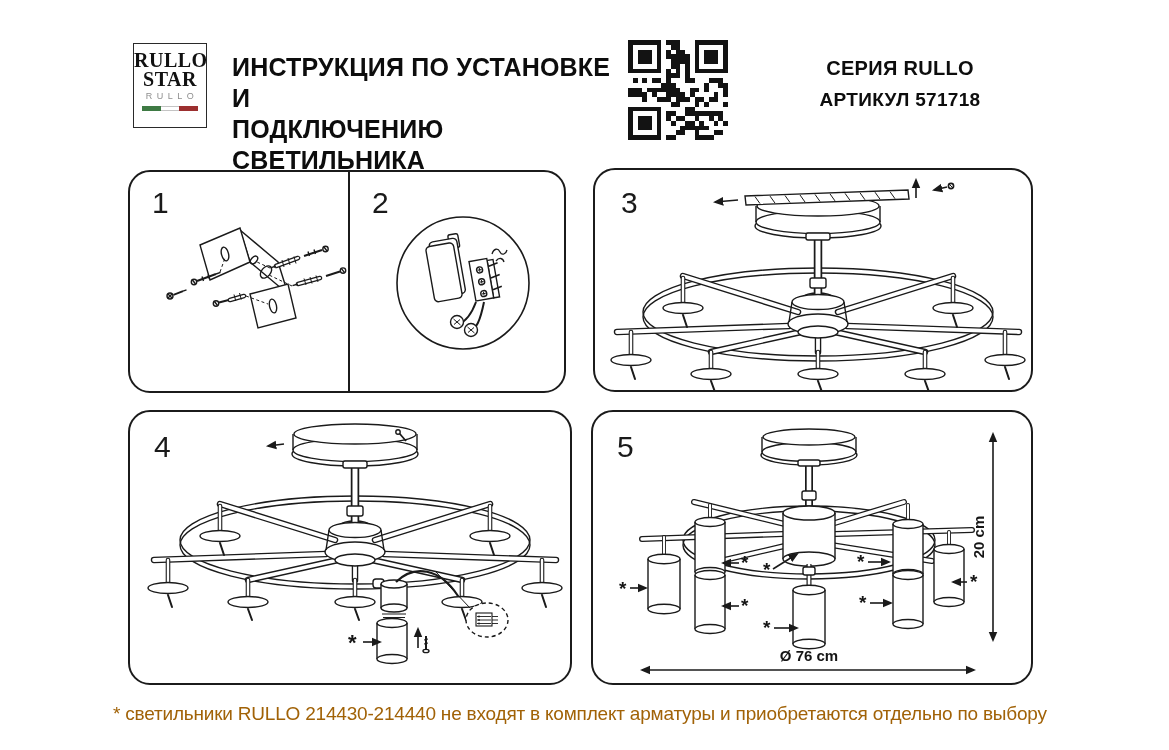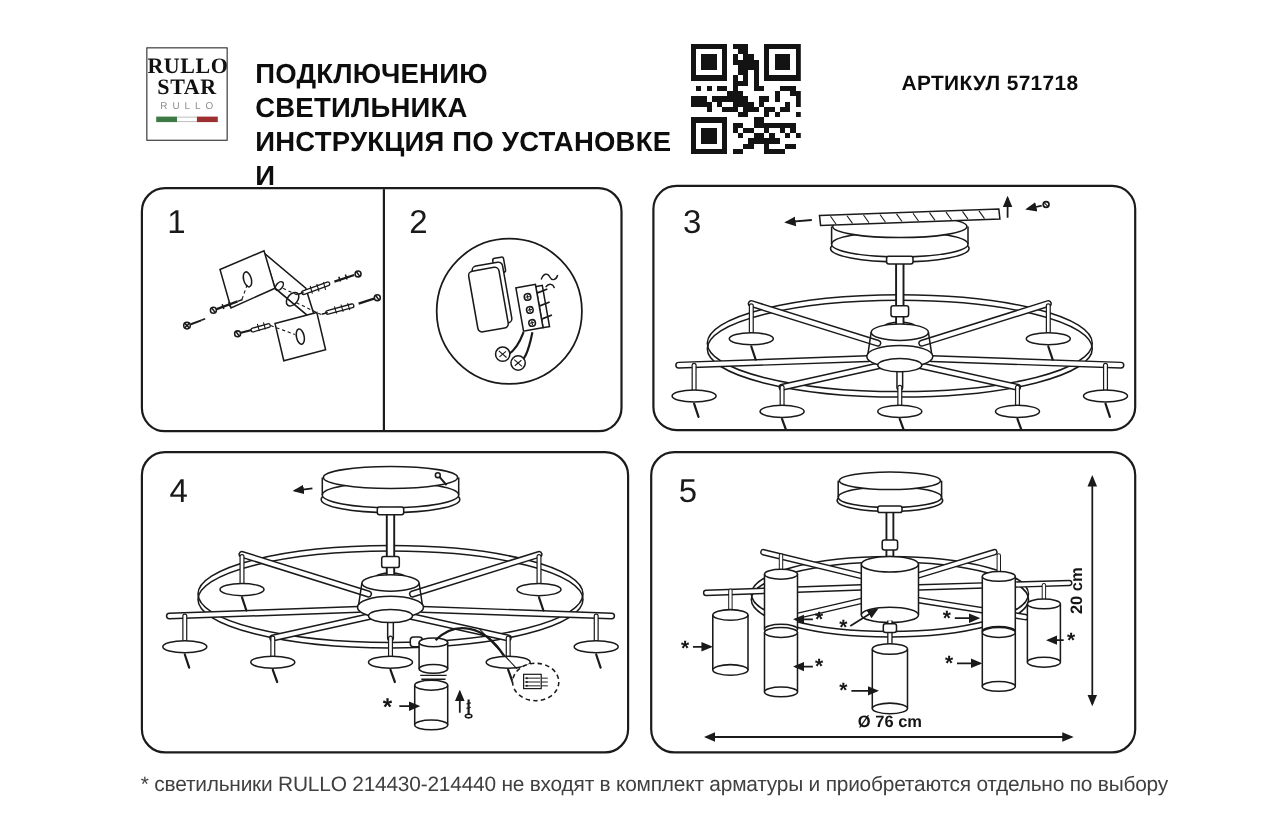--- a/index.html
+++ b/index.html
@@ -26,22 +26,22 @@
   .panel{position:absolute;border:2px solid #1b1b1b;border-radius:22px;background:#fff;box-sizing:border-box;}
   #panel12{left:128px;top:170px;width:438px;height:223px;}
   #panel3{left:593px;top:168px;width:440px;height:224px;}
   #panel4{left:128px;top:410px;width:444px;height:275px;}
   #panel5{left:591px;top:410px;width:442px;height:275px;}
   .divider{position:absolute;left:218px;top:0;bottom:0;width:2px;background:#1b1b1b;}
   .step-num{position:absolute;font-size:30px;color:#1a1a1a;z-index:3;}
   .art{position:absolute;left:0;top:0;width:100%;height:100%;}
   .half{position:absolute;top:0;bottom:0;}
   
-  .footnote{position:absolute;left:128px;top:703px;width:950px;font-size:19px;
-            color:#404040;letter-spacing:-.2px;}
+  .footnote{position:absolute;left:113px;top:703px;width:950px;font-size:19px;
+            color:#a16207;letter-spacing:-.2px;}
 </style>
 </head>
 <body>
 
 <svg width="0" height="0" style="position:absolute" aria-hidden="true">
   <defs>
     <marker id="arr" viewBox="0 0 10 10" refX="8" refY="5" markerWidth="6.5" markerHeight="6.5" orient="auto-start-reverse">
       <path d="M0,0.8 L10,5 L0,9.2 z" fill="#1a1a1a"></path>
     </marker>
     <g id="frame" stroke="#1a1a1a" fill="none" stroke-width="1.4">
@@ -127,29 +127,30 @@
     <div class="logo-word">STAR</div>
     <div class="logo-group">RULLO</div>
     <div class="logo-flag">
       <span class="flag-green"></span>
       <span class="flag-white"></span>
       <span class="flag-red"></span>
     </div>
   </div>
 
   <div class="title-block">
+    <div>ИНСТРУКЦИЯ ПО УСТАНОВКЕ И</div>
     <div>ПОДКЛЮЧЕНИЮ СВЕТИЛЬНИКА</div>
-    <div>ИНСТРУКЦИЯ ПО УСТАНОВКЕ И</div>
   </div>
 
   <svg id="qr-svg" class="qr" viewBox="0 0 100 100" shape-rendering="crispEdges">
       <path d="M0.00 0.00h4.76v4.76h-4.76zM4.76 0.00h4.76v4.76h-4.76zM9.52 0.00h4.76v4.76h-4.76zM14.29 0.00h4.76v4.76h-4.76zM19.05 0.00h4.76v4.76h-4.76zM23.81 0.00h4.76v4.76h-4.76zM28.57 0.00h4.76v4.76h-4.76zM38.10 0.00h4.76v4.76h-4.76zM42.86 0.00h4.76v4.76h-4.76zM47.62 0.00h4.76v4.76h-4.76zM66.67 0.00h4.76v4.76h-4.76zM71.43 0.00h4.76v4.76h-4.76zM76.19 0.00h4.76v4.76h-4.76zM80.95 0.00h4.76v4.76h-4.76zM85.71 0.00h4.76v4.76h-4.76zM90.48 0.00h4.76v4.76h-4.76zM95.24 0.00h4.76v4.76h-4.76zM0.00 4.76h4.76v4.76h-4.76zM28.57 4.76h4.76v4.76h-4.76zM42.86 4.76h4.76v4.76h-4.76zM47.62 4.76h4.76v4.76h-4.76zM66.67 4.76h4.76v4.76h-4.76zM95.24 4.76h4.76v4.76h-4.76zM0.00 9.52h4.76v4.76h-4.76zM9.52 9.52h4.76v4.76h-4.76zM14.29 9.52h4.76v4.76h-4.76zM19.05 9.52h4.76v4.76h-4.76zM28.57 9.52h4.76v4.76h-4.76zM38.10 9.52h4.76v4.76h-4.76zM47.62 9.52h4.76v4.76h-4.76zM52.38 9.52h4.76v4.76h-4.76zM66.67 9.52h4.76v4.76h-4.76zM76.19 9.52h4.76v4.76h-4.76zM80.95 9.52h4.76v4.76h-4.76zM85.71 9.52h4.76v4.76h-4.76zM95.24 9.52h4.76v4.76h-4.76zM0.00 14.29h4.76v4.76h-4.76zM9.52 14.29h4.76v4.76h-4.76zM14.29 14.29h4.76v4.76h-4.76zM19.05 14.29h4.76v4.76h-4.76zM28.57 14.29h4.76v4.76h-4.76zM38.10 14.29h4.76v4.76h-4.76zM42.86 14.29h4.76v4.76h-4.76zM47.62 14.29h4.76v4.76h-4.76zM52.38 14.29h4.76v4.76h-4.76zM57.14 14.29h4.76v4.76h-4.76zM66.67 14.29h4.76v4.76h-4.76zM76.19 14.29h4.76v4.76h-4.76zM80.95 14.29h4.76v4.76h-4.76zM85.71 14.29h4.76v4.76h-4.76zM95.24 14.29h4.76v4.76h-4.76zM0.00 19.05h4.76v4.76h-4.76zM9.52 19.05h4.76v4.76h-4.76zM14.29 19.05h4.76v4.76h-4.76zM19.05 19.05h4.76v4.76h-4.76zM28.57 19.05h4.76v4.76h-4.76zM42.86 19.05h4.76v4.76h-4.76zM47.62 19.05h4.76v4.76h-4.76zM52.38 19.05h4.76v4.76h-4.76zM57.14 19.05h4.76v4.76h-4.76zM66.67 19.05h4.76v4.76h-4.76zM76.19 19.05h4.76v4.76h-4.76zM80.95 19.05h4.76v4.76h-4.76zM85.71 19.05h4.76v4.76h-4.76zM95.24 19.05h4.76v4.76h-4.76zM0.00 23.81h4.76v4.76h-4.76zM28.57 23.81h4.76v4.76h-4.76zM42.86 23.81h4.76v4.76h-4.76zM47.62 23.81h4.76v4.76h-4.76zM57.14 23.81h4.76v4.76h-4.76zM66.67 23.81h4.76v4.76h-4.76zM95.24 23.81h4.76v4.76h-4.76zM0.00 28.57h4.76v4.76h-4.76zM4.76 28.57h4.76v4.76h-4.76zM9.52 28.57h4.76v4.76h-4.76zM14.29 28.57h4.76v4.76h-4.76zM19.05 28.57h4.76v4.76h-4.76zM23.81 28.57h4.76v4.76h-4.76zM28.57 28.57h4.76v4.76h-4.76zM38.10 28.57h4.76v4.76h-4.76zM47.62 28.57h4.76v4.76h-4.76zM57.14 28.57h4.76v4.76h-4.76zM66.67 28.57h4.76v4.76h-4.76zM71.43 28.57h4.76v4.76h-4.76zM76.19 28.57h4.76v4.76h-4.76zM80.95 28.57h4.76v4.76h-4.76zM85.71 28.57h4.76v4.76h-4.76zM90.48 28.57h4.76v4.76h-4.76zM95.24 28.57h4.76v4.76h-4.76zM38.10 33.33h4.76v4.76h-4.76zM42.86 33.33h4.76v4.76h-4.76zM47.62 33.33h4.76v4.76h-4.76zM57.14 33.33h4.76v4.76h-4.76zM4.76 38.10h4.76v4.76h-4.76zM14.29 38.10h4.76v4.76h-4.76zM23.81 38.10h4.76v4.76h-4.76zM28.57 38.10h4.76v4.76h-4.76zM38.10 38.10h4.76v4.76h-4.76zM57.14 38.10h4.76v4.76h-4.76zM61.90 38.10h4.76v4.76h-4.76zM80.95 38.10h4.76v4.76h-4.76zM85.71 38.10h4.76v4.76h-4.76zM90.48 38.10h4.76v4.76h-4.76zM33.33 42.86h4.76v4.76h-4.76zM38.10 42.86h4.76v4.76h-4.76zM42.86 42.86h4.76v4.76h-4.76zM76.19 42.86h4.76v4.76h-4.76zM90.48 42.86h4.76v4.76h-4.76zM95.24 42.86h4.76v4.76h-4.76zM0.00 47.62h4.76v4.76h-4.76zM4.76 47.62h4.76v4.76h-4.76zM9.52 47.62h4.76v4.76h-4.76zM19.05 47.62h4.76v4.76h-4.76zM23.81 47.62h4.76v4.76h-4.76zM28.57 47.62h4.76v4.76h-4.76zM33.33 47.62h4.76v4.76h-4.76zM38.10 47.62h4.76v4.76h-4.76zM42.86 47.62h4.76v4.76h-4.76zM47.62 47.62h4.76v4.76h-4.76zM61.90 47.62h4.76v4.76h-4.76zM66.67 47.62h4.76v4.76h-4.76zM76.19 47.62h4.76v4.76h-4.76zM95.24 47.62h4.76v4.76h-4.76zM0.00 52.38h4.76v4.76h-4.76zM4.76 52.38h4.76v4.76h-4.76zM9.52 52.38h4.76v4.76h-4.76zM14.29 52.38h4.76v4.76h-4.76zM23.81 52.38h4.76v4.76h-4.76zM38.10 52.38h4.76v4.76h-4.76zM42.86 52.38h4.76v4.76h-4.76zM47.62 52.38h4.76v4.76h-4.76zM52.38 52.38h4.76v4.76h-4.76zM61.90 52.38h4.76v4.76h-4.76zM85.71 52.38h4.76v4.76h-4.76zM95.24 52.38h4.76v4.76h-4.76zM14.29 57.14h4.76v4.76h-4.76zM28.57 57.14h4.76v4.76h-4.76zM33.33 57.14h4.76v4.76h-4.76zM38.10 57.14h4.76v4.76h-4.76zM47.62 57.14h4.76v4.76h-4.76zM52.38 57.14h4.76v4.76h-4.76zM57.14 57.14h4.76v4.76h-4.76zM66.67 57.14h4.76v4.76h-4.76zM71.43 57.14h4.76v4.76h-4.76zM80.95 57.14h4.76v4.76h-4.76zM85.71 57.14h4.76v4.76h-4.76zM42.86 61.90h4.76v4.76h-4.76zM47.62 61.90h4.76v4.76h-4.76zM66.67 61.90h4.76v4.76h-4.76zM76.19 61.90h4.76v4.76h-4.76zM95.24 61.90h4.76v4.76h-4.76zM0.00 66.67h4.76v4.76h-4.76zM4.76 66.67h4.76v4.76h-4.76zM9.52 66.67h4.76v4.76h-4.76zM14.29 66.67h4.76v4.76h-4.76zM19.05 66.67h4.76v4.76h-4.76zM23.81 66.67h4.76v4.76h-4.76zM28.57 66.67h4.76v4.76h-4.76zM57.14 66.67h4.76v4.76h-4.76zM61.90 66.67h4.76v4.76h-4.76zM0.00 71.43h4.76v4.76h-4.76zM28.57 71.43h4.76v4.76h-4.76zM38.10 71.43h4.76v4.76h-4.76zM42.86 71.43h4.76v4.76h-4.76zM57.14 71.43h4.76v4.76h-4.76zM61.90 71.43h4.76v4.76h-4.76zM66.67 71.43h4.76v4.76h-4.76zM71.43 71.43h4.76v4.76h-4.76zM76.19 71.43h4.76v4.76h-4.76zM80.95 71.43h4.76v4.76h-4.76zM85.71 71.43h4.76v4.76h-4.76zM90.48 71.43h4.76v4.76h-4.76zM0.00 76.19h4.76v4.76h-4.76zM9.52 76.19h4.76v4.76h-4.76zM14.29 76.19h4.76v4.76h-4.76zM19.05 76.19h4.76v4.76h-4.76zM28.57 76.19h4.76v4.76h-4.76zM38.10 76.19h4.76v4.76h-4.76zM47.62 76.19h4.76v4.76h-4.76zM52.38 76.19h4.76v4.76h-4.76zM66.67 76.19h4.76v4.76h-4.76zM80.95 76.19h4.76v4.76h-4.76zM90.48 76.19h4.76v4.76h-4.76zM0.00 80.95h4.76v4.76h-4.76zM9.52 80.95h4.76v4.76h-4.76zM14.29 80.95h4.76v4.76h-4.76zM19.05 80.95h4.76v4.76h-4.76zM28.57 80.95h4.76v4.76h-4.76zM42.86 80.95h4.76v4.76h-4.76zM57.14 80.95h4.76v4.76h-4.76zM61.90 80.95h4.76v4.76h-4.76zM71.43 80.95h4.76v4.76h-4.76zM85.71 80.95h4.76v4.76h-4.76zM95.24 80.95h4.76v4.76h-4.76zM0.00 85.71h4.76v4.76h-4.76zM9.52 85.71h4.76v4.76h-4.76zM14.29 85.71h4.76v4.76h-4.76zM19.05 85.71h4.76v4.76h-4.76zM28.57 85.71h4.76v4.76h-4.76zM52.38 85.71h4.76v4.76h-4.76zM57.14 85.71h4.76v4.76h-4.76zM61.90 85.71h4.76v4.76h-4.76zM66.67 85.71h4.76v4.76h-4.76zM71.43 85.71h4.76v4.76h-4.76zM76.19 85.71h4.76v4.76h-4.76zM0.00 90.48h4.76v4.76h-4.76zM28.57 90.48h4.76v4.76h-4.76zM47.62 90.48h4.76v4.76h-4.76zM52.38 90.48h4.76v4.76h-4.76zM66.67 90.48h4.76v4.76h-4.76zM85.71 90.48h4.76v4.76h-4.76zM90.48 90.48h4.76v4.76h-4.76zM0.00 95.24h4.76v4.76h-4.76zM4.76 95.24h4.76v4.76h-4.76zM9.52 95.24h4.76v4.76h-4.76zM14.29 95.24h4.76v4.76h-4.76zM19.05 95.24h4.76v4.76h-4.76zM23.81 95.24h4.76v4.76h-4.76zM28.57 95.24h4.76v4.76h-4.76zM38.10 95.24h4.76v4.76h-4.76zM42.86 95.24h4.76v4.76h-4.76zM66.67 95.24h4.76v4.76h-4.76zM71.43 95.24h4.76v4.76h-4.76zM76.19 95.24h4.76v4.76h-4.76zM80.95 95.24h4.76v4.76h-4.76z" fill="#131313"></path>
     </svg>
 
   <div class="series-block">
+    <div class="series-line">СЕРИЯ RULLO</div>
     <div class="article-line">АРТИКУЛ 571718</div>
   </div>
 
   <div class="panel" id="panel12">
     <div class="divider"></div>
     <div class="step-num" style="left:22px;top:14px;">1</div>
     <div class="step-num" style="left:242px;top:14px;">2</div>
 
     <div class="half" style="left:0;width:218px;">
       <svg class="art" viewBox="0 0 218 219">

